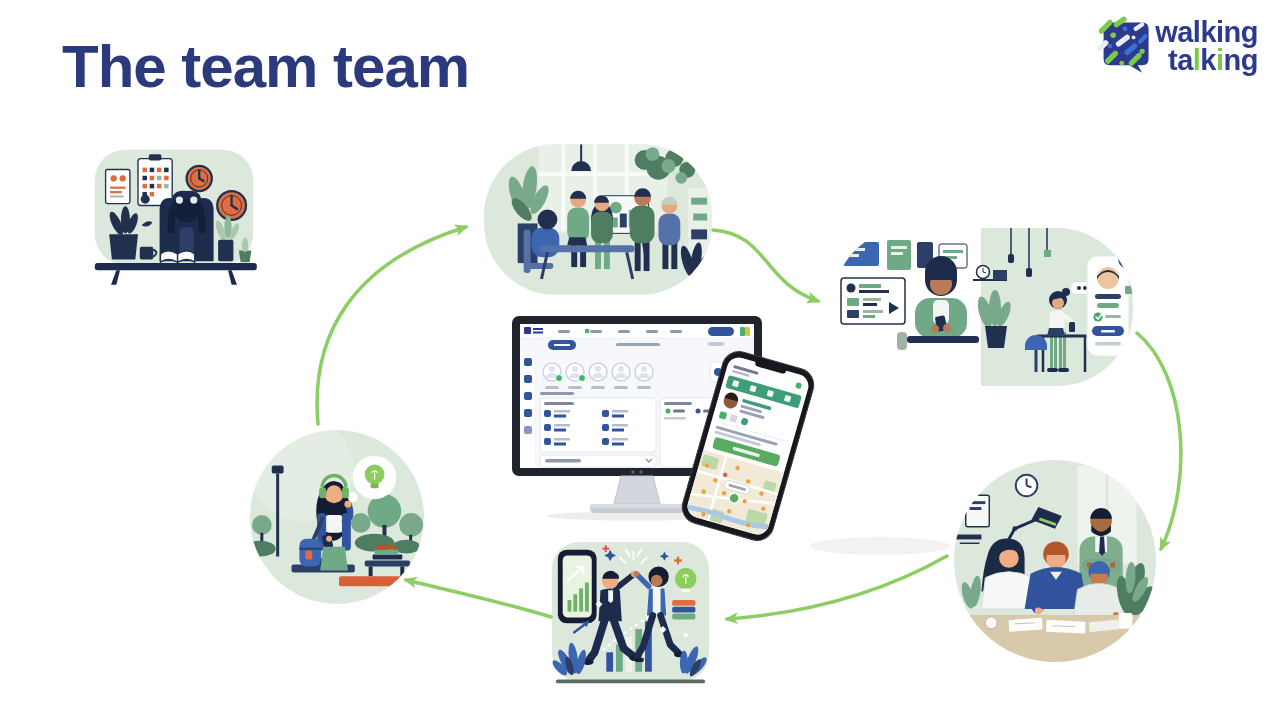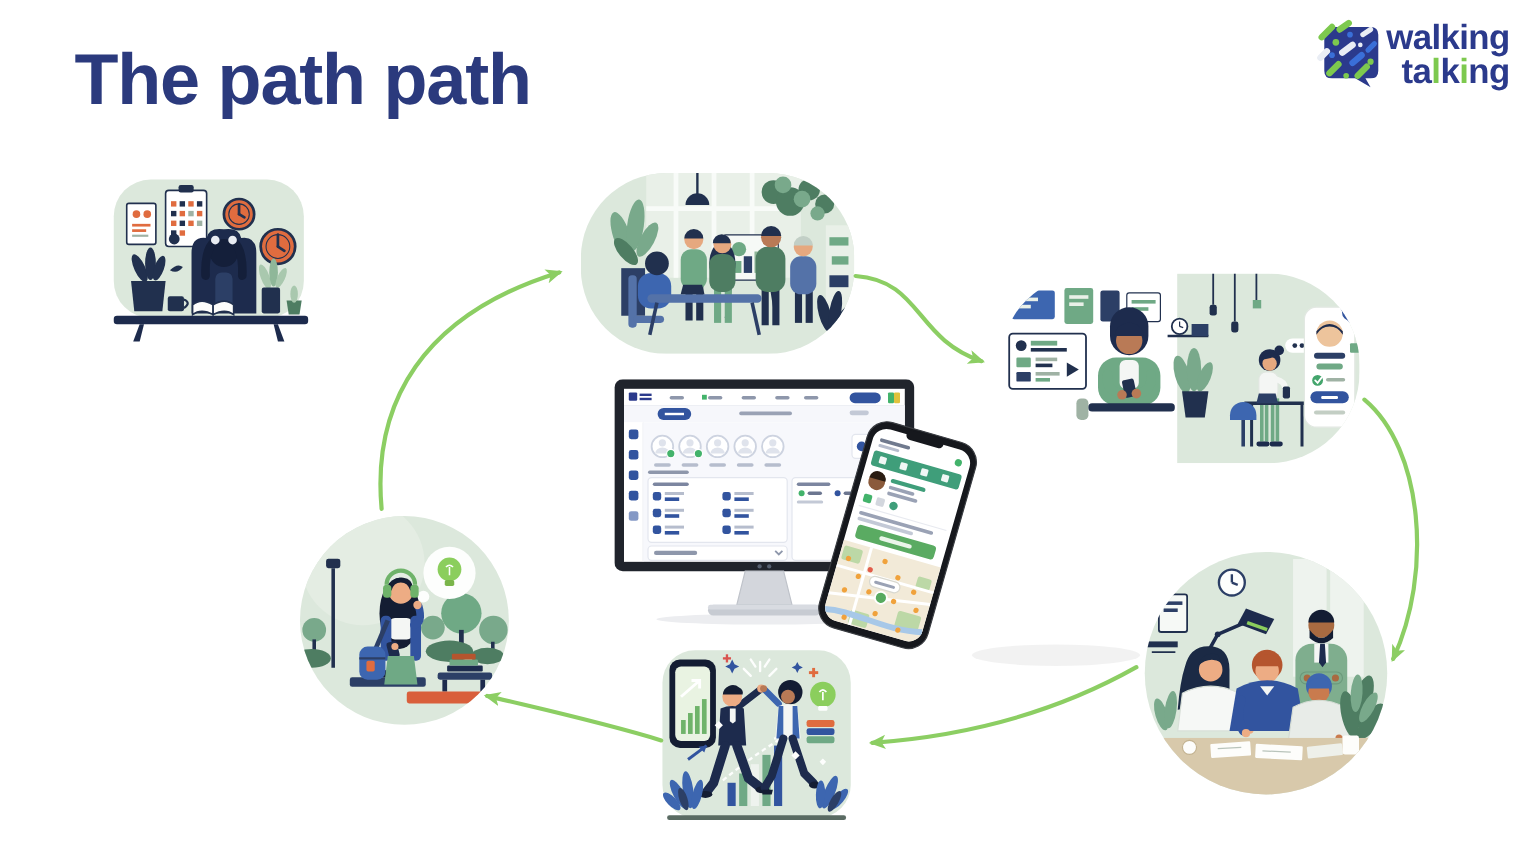--- a/index.html
+++ b/index.html
@@ -14,21 +14,21 @@
   .fig{position:absolute;}
   .arrows{position:absolute;left:0;top:0;pointer-events:none;}
   .phone-wrap{position:absolute;left:700px;top:356px;width:96px;height:180px;
               transform:rotate(16deg);transform-origin:50% 50%;}
 </style>
 </head>
 <body>
 
 <div class="slide">
 
-  <div class="title">The path path</div>
+  <div class="title">The team team</div>
 
   <div class="logo">
     <svg width="60" height="60" viewBox="0 0 56 56">
       <path d="M8 12 q0 -6 6 -6 h30 q6 0 6 6 v28 q0 6 -6 6 h-4 l4 7 -12 -7 h-18 q-6 0 -6 -6z" fill="#2b3a8c"></path>
       <g stroke-linecap="round">
         <line x1="6" y1="14" x2="14" y2="6" stroke="#7dc94e" stroke-width="5"></line>
         <line x1="20" y1="8" x2="27" y2="3" stroke="#7dc94e" stroke-width="5"></line>
         <line x1="34" y1="44" x2="41" y2="37" stroke="#7dc94e" stroke-width="5"></line>
         <line x1="12" y1="42" x2="19" y2="35" stroke="#7dc94e" stroke-width="5"></line>
         <line x1="5" y1="30" x2="10" y2="25" stroke="#e9edf4" stroke-width="5"></line>

